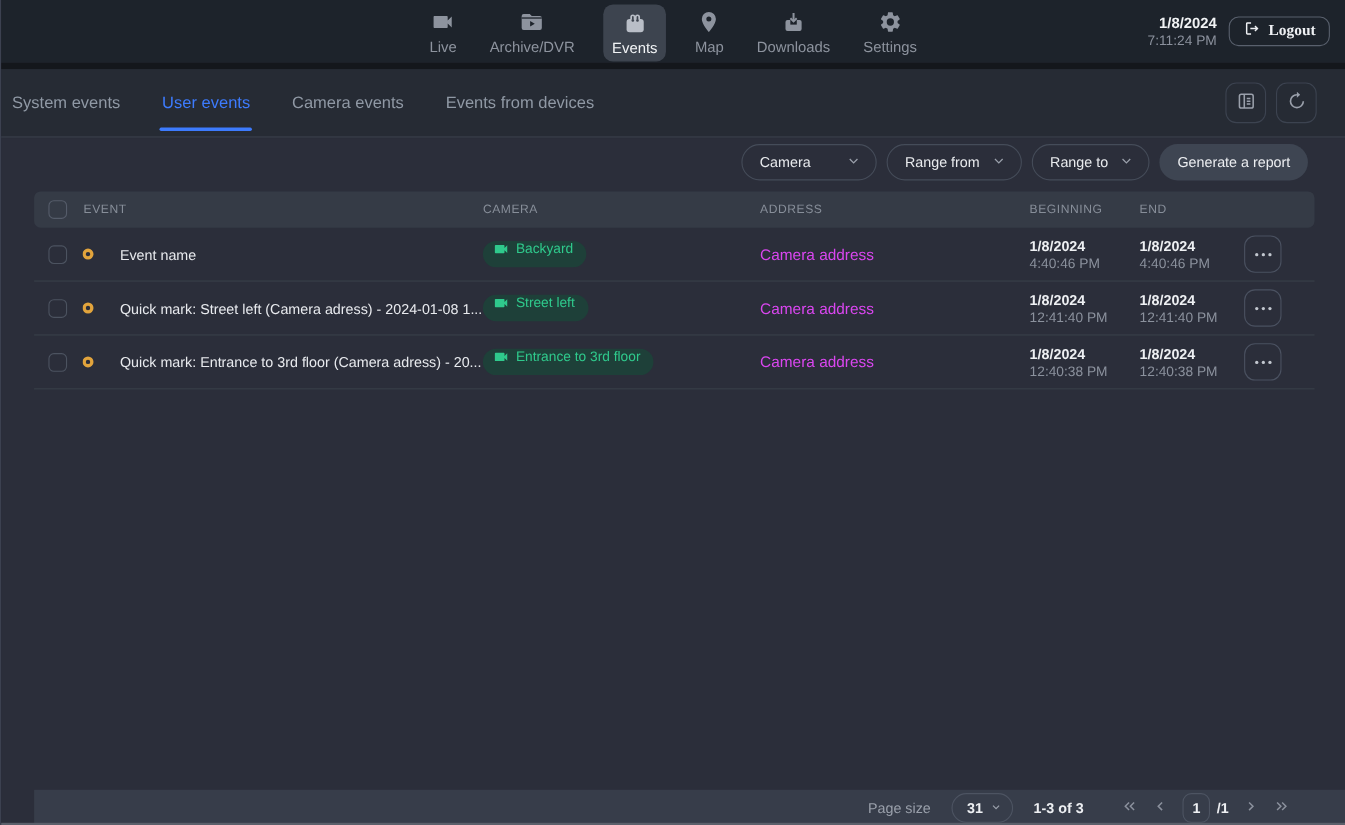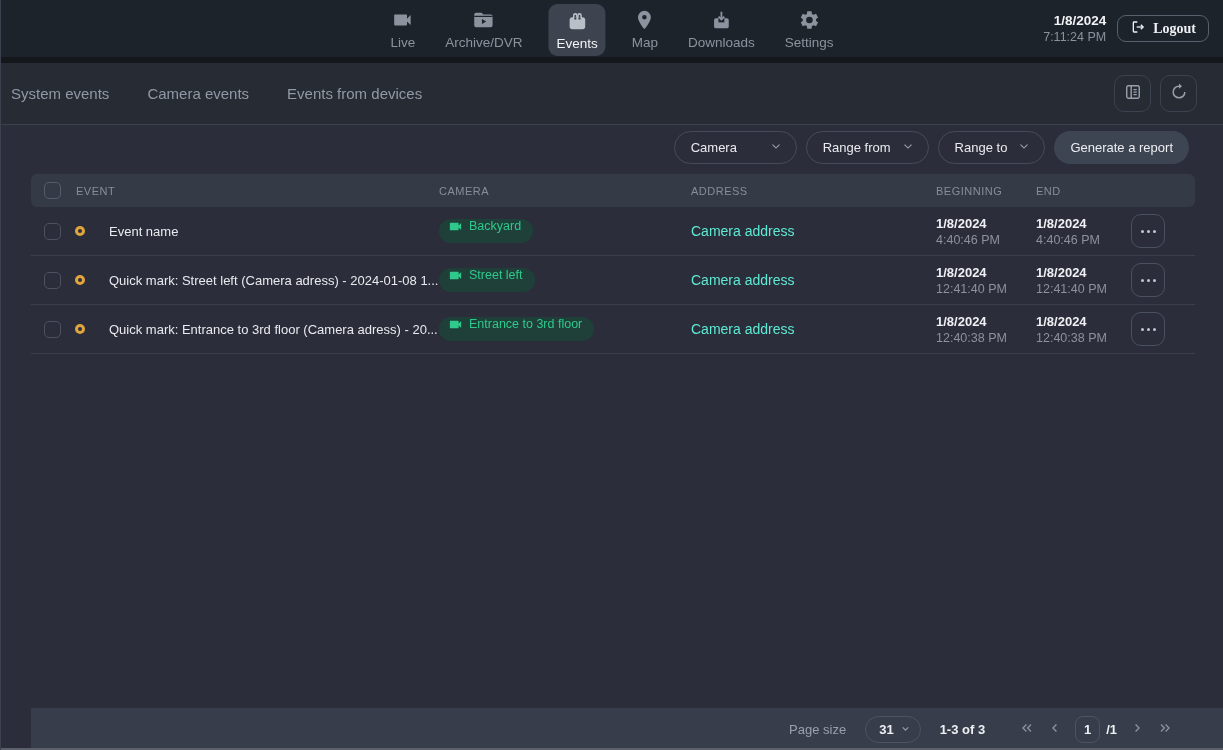--- a/index.html
+++ b/index.html
@@ -43,28 +43,28 @@
   .table { margin:0 28px 0 30px; }
   .thead, .trow { display:grid; grid-template-columns:44px 364px 252px 245px 100px 1fr 64px; align-items:center; }
   .thead { height:33px; background:#353b46; border-radius:6px; color:#878e99; font-size:11px; letter-spacing:.5px; }
   .trow { height:49px; border-bottom:1px solid #394049; color:#e8eaee; font-size:13px; cursor:pointer; }
   .cell-check { padding-left:13px; }
   .checkbox { display:block; width:17px; height:17px; border:1.5px solid #4c5360; border-radius:5px; cursor:pointer; }
   .thead .checkbox { border-color:#555c6a; }
   .cell-event { display:flex; align-items:center; gap:24px; overflow:hidden; white-space:nowrap; padding-right:14px; }
   .ring { flex:none; width:10px; height:10px; border:3px solid #e2a43c; border-radius:50%; }
   .badge { display:inline-flex; gap:6px; height:24px; padding:0 12px 0 9px; border-radius:12px; background:#1e4039; color:#2fc98c; font-size:12.5px; cursor:pointer; }
-  .cell-address { font-size:14px; color:#5eead4; }
+  .cell-address { font-size:14px; color:#d946ef; }
   .dtcell .d { font-weight:bold; font-size:13px; color:#eef0f3; }
   .dtcell .t { font-size:12.5px; color:#8b919d; margin-top:2px; }
   .more-btn { width:34px; height:34px; border-radius:10px; border:1px solid #4a5160; background:transparent; display:flex; align-items:center; justify-content:center; gap:3px; cursor:pointer; }
   .more-btn i { width:3px; height:3px; border-radius:50%; background:#c2c7cf; }
 
   
-  .bottombar { position:absolute; left:30px; right:0; bottom:0; height:42px; background:#373d4a; display:flex; align-items:center; justify-content:flex-end; gap:19px; padding-right:50px; }
+  .bottombar { position:absolute; left:30px; right:0; bottom:0; height:32px; background:#373d4a; display:flex; align-items:center; justify-content:flex-end; gap:19px; padding-right:50px; }
   .ps-label { color:#9aa0ab; font-size:13px; }
   .ps-pill { display:flex; align-items:center; gap:6px; height:27px; padding:0 9px 0 13px; border:1px solid #4d5462; border-radius:14px; background:transparent; color:#eef0f3; font-size:13px; font-weight:bold; font-family:inherit; cursor:pointer; }
   .ps-pill svg { color:#9aa0ab; }
   .range { color:#eef0f3; font-size:13px; font-weight:bold; }
   .pager { display:flex; align-items:center; gap:13px; margin-left:15px; }
   .page-btn { background:none; border:none; padding:0; display:flex; color:#8b919d; cursor:pointer; }
   .page-box { min-width:25px; height:27px; padding:0 6px; border:1px solid #4d5462; border-radius:8px; display:flex; align-items:center; justify-content:center; color:#eef0f3; font-size:13px; font-weight:bold; }
   .page-total { color:#eef0f3; font-size:13px; font-weight:bold; margin-left:-7px; }
   .bottom-edge { position:absolute; left:0; right:0; bottom:0; height:2px; background:#5b606b; }
 </style>
@@ -150,20 +150,21 @@
         <span>Logout</span>
       </button>
     </div>
   </header>
 
   <div class="strip"></div>
 
   <div class="tabbar">
     <div class="tabs">
       <div class="tab">System events</div>
+      <div class="tab active">User events</div>
       <div class="tab">Camera events</div>
       <div class="tab">Events from devices</div>
     </div>
     <div class="tab-actions">
       <button class="icon-btn">
         <span>
           <svg width="20" height="20" viewBox="0 0 24 24">
               <rect x="4.5" y="4.5" width="15" height="15" rx="2" fill="none" stroke="currentColor" stroke-width="1.7"></rect>
               <path d="M9.8 4.5v15" stroke="currentColor" stroke-width="1.7"></path>
               <path d="M12.5 9h4M12.5 12h4M12.5 15h4" stroke="currentColor" stroke-width="1.5"></path>

